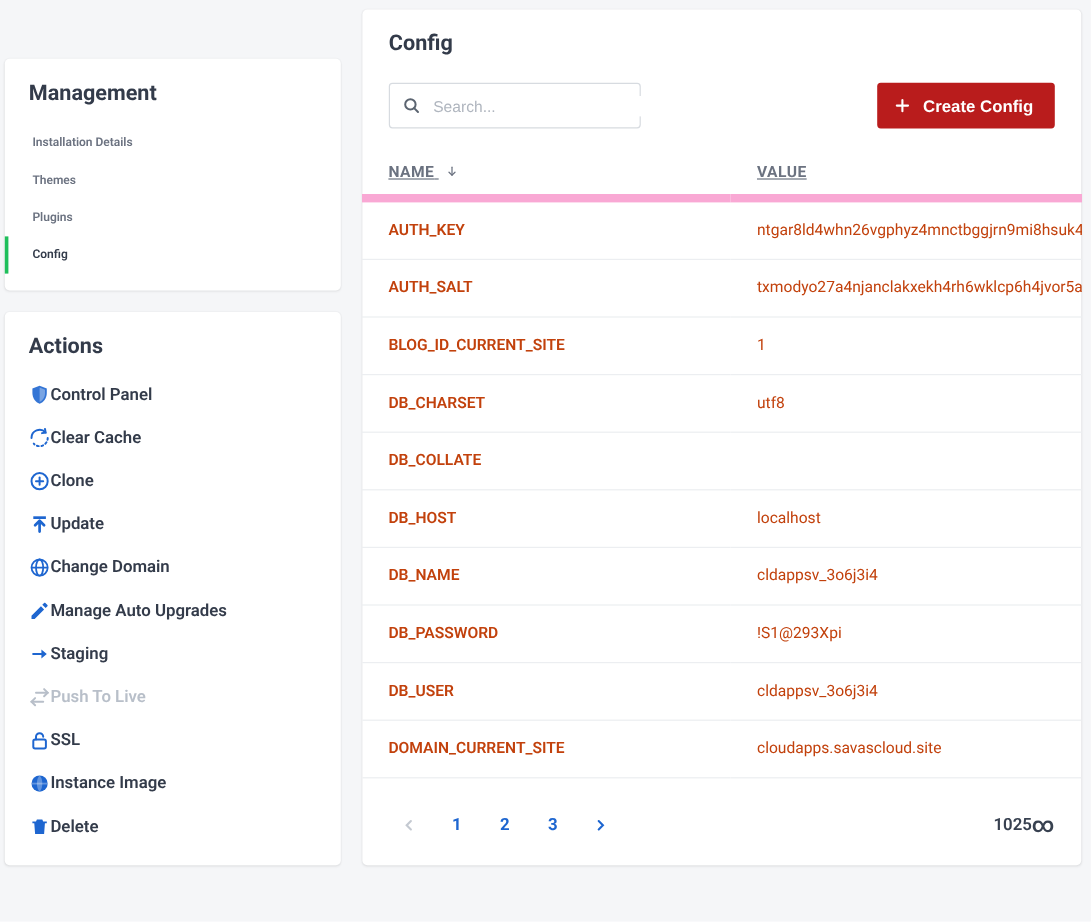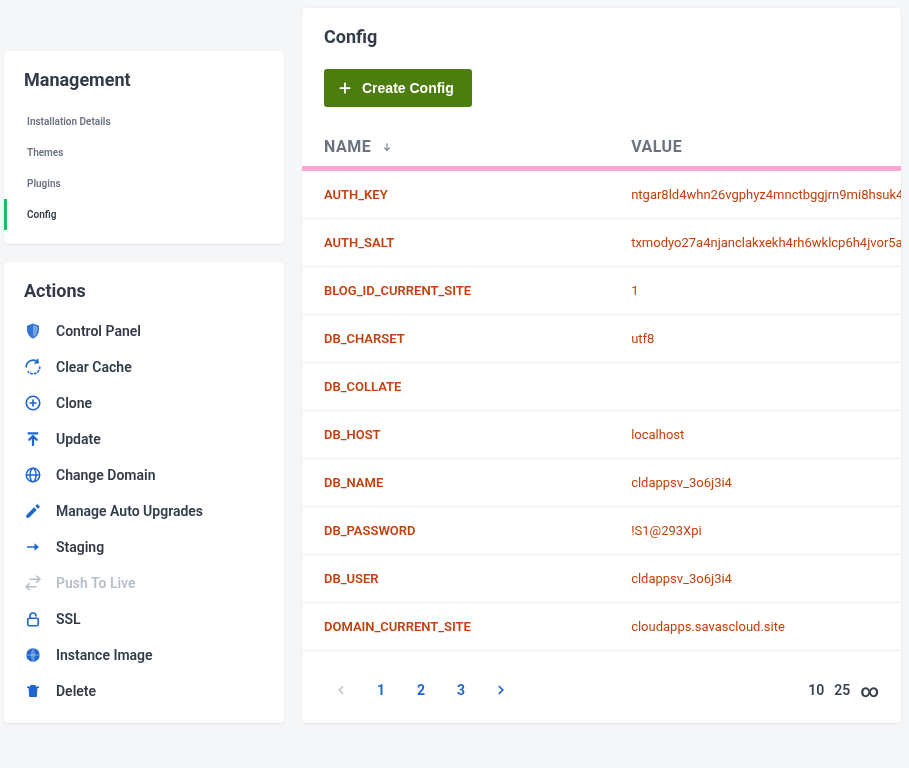--- a/index.html
+++ b/index.html
@@ -46,21 +46,20 @@
     border-left: 3px solid transparent;
   }
   .nav-item.active {
     color: #333b4a;
     border-left: 3px solid #1fbf5b;
   }
   .actions-list { padding: 4px 0 14px 0; }
   .action-item {
     display: flex;
     align-items: center;
-    gap: 14px;
     padding: 9px 20px;
     font-size: 14px;
     color: #333b4a;
     font-weight: 600;
     cursor: pointer;
   }
   .action-item.disabled {
     color: #b8bfc9;
     cursor: default;
   }
@@ -112,21 +111,21 @@
   .search-wrap .search-icon { color: #5b6470; margin-right: 8px; display: inline-flex; }
   .search-wrap input {
     border: none;
     outline: none;
     font-size: 13px;
     flex: 1;
     color: #333;
   }
   .search-wrap input::placeholder { color: #b0b6bf; }
   .btn-primary {
-    background: #4d7c0f;
+    background: #b91c1c;
     color: #fff;
     font-size: 14px;
     font-weight: 700;
     border: none;
     border-radius: 3px;
     padding: 0 18px 0 14px;
     height: 38px;
     display: inline-flex;
     align-items: center;
     gap: 10px;
@@ -142,27 +141,28 @@
   .scrollpane::-webkit-scrollbar-track { background: #eceef1; border-radius: 4px;}
   .scrollpane::-webkit-scrollbar-thumb { background: #b0b6bf; border-radius: 4px; }
 
   table.data {
     border-collapse: collapse;
     width: 100%;
     min-width: 1100px;
   }
   table.data th {
     text-align: left;
-    font-size: 16px;
+    font-size: 13px;
     font-weight: 700;
     color: #6b7280;
     letter-spacing: 0.03em;
     padding: 10px 14px 10px 22px;
-    border-bottom: 5px solid #f9a8d4;
+    border-bottom: 7px solid #f9a8d4;
     white-space: nowrap;
+    text-decoration: underline;
   }
   table.data th .sort { margin-left: 6px; color:#6b7280; }
   table.data td {
     font-size: 13px;
     color: #c2410c;
     padding: 16px 14px 16px 22px;
     border-bottom: 1px solid #eceef1;
     white-space: nowrap;
   }
   table.data td.name-cell { font-weight: 600; min-width:170px;}
@@ -177,21 +177,21 @@
     align-items: center;
     gap: 6px;
   }
   .pager .pg {
     width: 34px; height: 34px;
     display:inline-flex; align-items:center; justify-content:center;
     color:#1e66d0; font-weight:700; font-size:14px; cursor:pointer; border-radius:3px;
   }
   .pager .pg.nav { color:#1e66d0; }
   .pager .pg.disabled { color:#c4c9d1; cursor:default; }
-  .page-sizes { display:flex; align-items:center; gap:10px; color:#384150; font-weight:600; font-size:14px;}
+  .page-sizes { display:flex; align-items:center; gap:0; color:#384150; font-weight:600; font-size:14px;}
   .page-sizes .ps { cursor:pointer; }
   .infin { font-size:18px; }
 </style>
 </head>
 <body>
 
 <div class="layout">
   <div class="left-col">
     <div class="card">
       <div class="card-title">Management</div>
@@ -309,20 +309,29 @@
             <span>Delete</span>
           </div>
         </div>
     </div>
   </div>
 
   <div class="right-col">
     <div class="main-card">
       <div class="main-title">Config</div>
       <div class="toolbar">
+        <div class="search-wrap">
+          <span class="search-icon">
+            <svg width="16" height="16" viewBox="0 0 24 24" fill="none" stroke="currentColor" stroke-width="2.5" stroke-linecap="round">
+                <circle cx="10.5" cy="10.5" r="6.5"></circle>
+                <line x1="20" y1="20" x2="15.2" y2="15.2"></line>
+              </svg>
+          </span>
+          <input type="text" placeholder="Search..." style="">
+        </div>
         <button class="btn-primary">
           <span class="plus-icon">
             <svg width="14" height="14" viewBox="0 0 24 24" fill="none" stroke="currentColor" stroke-width="3" stroke-linecap="round">
                 <line x1="12" y1="4" x2="12" y2="20"></line>
                 <line x1="4" y1="12" x2="20" y2="12"></line>
               </svg>
           </span>
           <span>Create Config</span>
         </button>
       </div>

